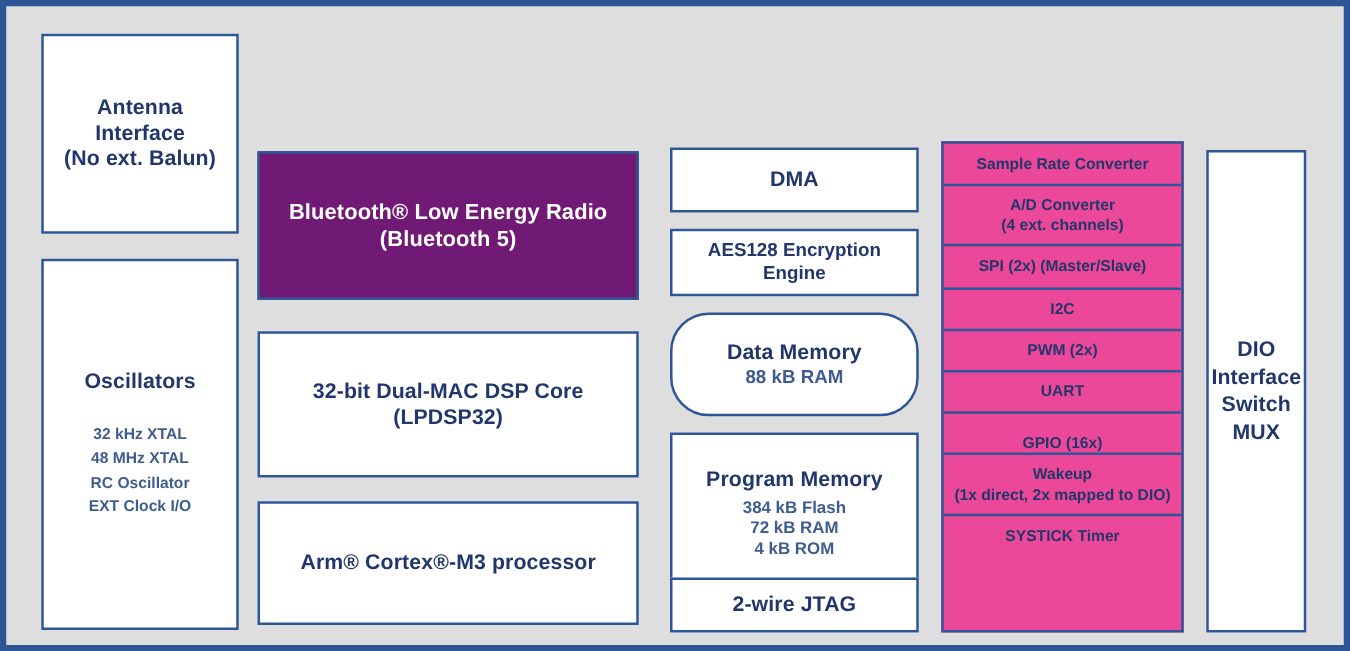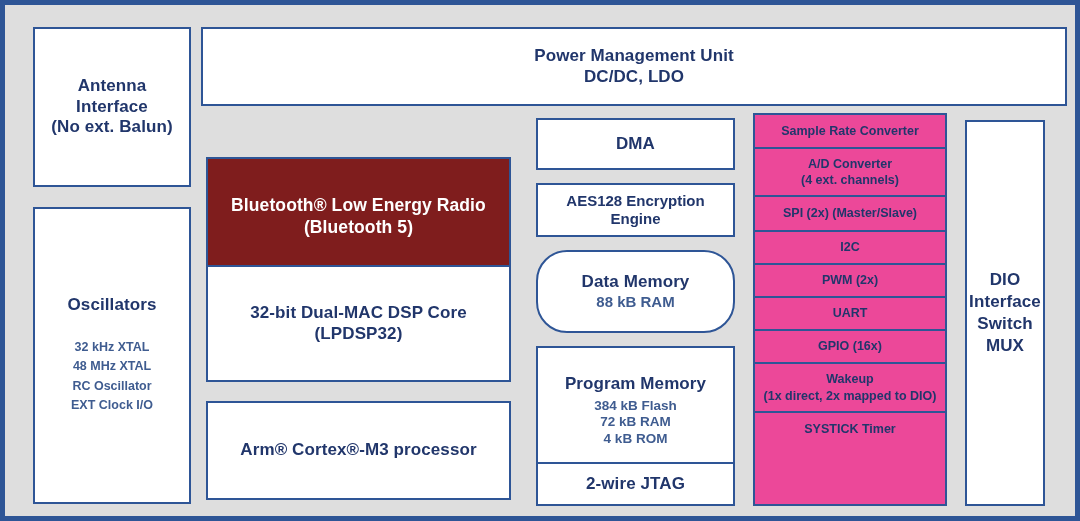--- a/index.html
+++ b/index.html
@@ -50,24 +50,23 @@
   }
   .blk .subsmall {
     font-size: 12.5px;
     font-weight: bold;
     color: #3f5c90;
     line-height: 1.55;
   }
 
   
   .blk.accent {
-    background: #7f1d1d;
+    background: #701a75;
     border-color: #2e5596;
     color: #ffffff;
-    margin-top: 36px;
   }
   .blk.accent .t1 { color: #ffffff; font-size: 17.5px; }
 
   
   #peripheral-stack {
     position: absolute;
     border: 2px solid #2e5596;
     background: #ec4899;
     display: flex;
     flex-direction: column;
@@ -106,24 +105,20 @@
   </div>
 
   <div class="blk" id="oscillators-block" style="left:28px; top:202px; width:158px; height:297px;">
     <div class="t1" style="margin-bottom:22px;">Oscillators</div>
     <div class="subsmall">32 kHz XTAL</div>
     <div class="subsmall">48 MHz XTAL</div>
     <div class="subsmall">RC Oscillator</div>
     <div class="subsmall">EXT Clock I/O</div>
   </div>
 
-  <div class="blk" id="pmu-block" style="left:196px; top:22px; width:866px; height:79px;">
-    <div class="t1">Power Management Unit</div>
-    <div class="t1">DC/DC, LDO</div>
-  </div>
 
   <div class="blk accent" id="radio-block" style="left:201px; top:116px; width:305px; height:119px;">
     <div class="t1">Bluetooth® Low Energy Radio</div>
     <div class="t1">(Bluetooth 5)</div>
   </div>
 
   <div class="blk" id="dsp-block" style="left:201px; top:260px; width:305px; height:117px;">
     <div class="t1">32-bit Dual-MAC DSP Core</div>
     <div class="t1">(LPDSP32)</div>
   </div>
@@ -177,21 +172,21 @@
     </div>
 
     <div class="prow" style="height:33px;">
       <div>PWM (2x)</div>
     </div>
 
     <div class="prow" style="height:33px;">
       <div>UART</div>
     </div>
 
-    <div class="prow" style="height:33px;">
+    <div class="prow" style="height:33px;justify-content:flex-end;">
       <div>GPIO (16x)</div>
     </div>
 
 
     <div class="prow" style="height:49px;">
       <div>Wakeup</div>
       <div class="l2">(1x direct, 2x mapped to DIO)</div>
     </div>
 
     <div class="prow" style="height:33px;">

